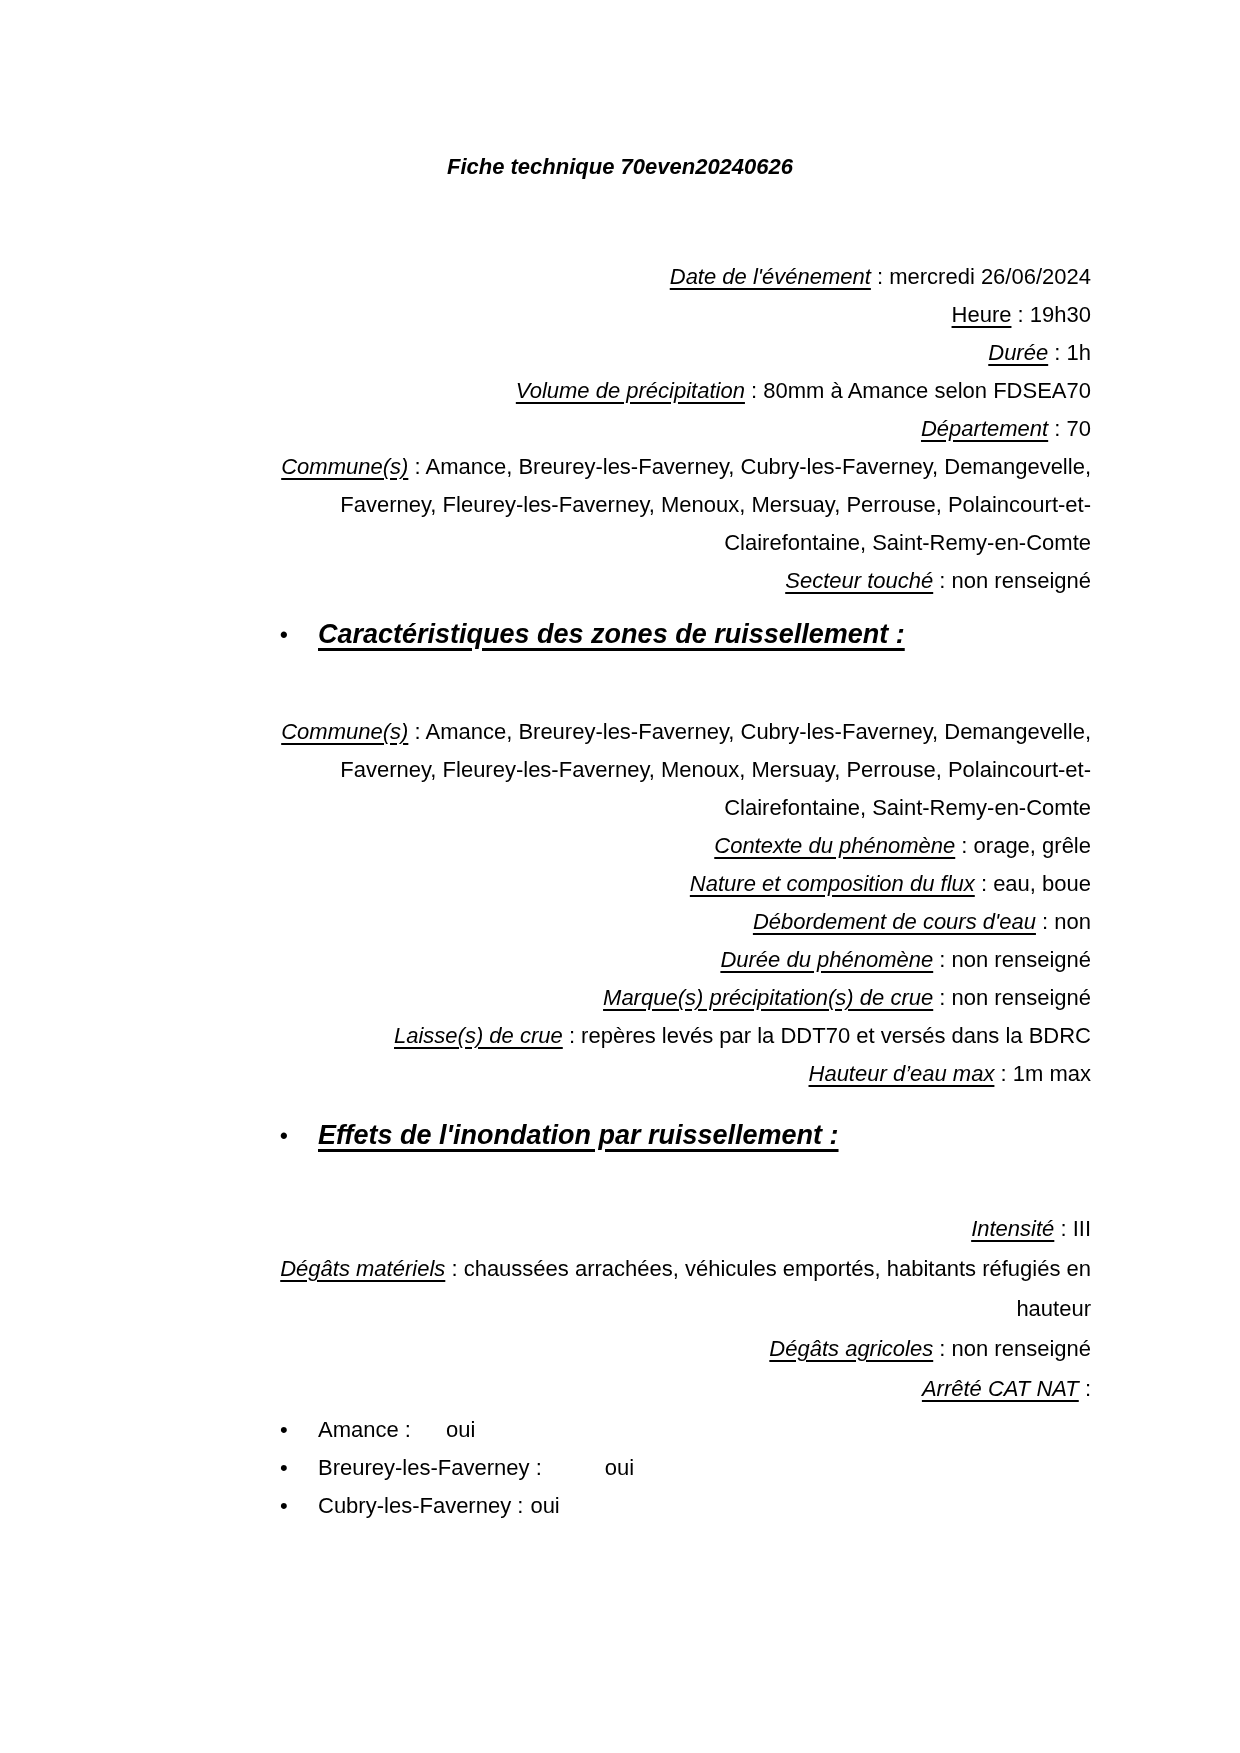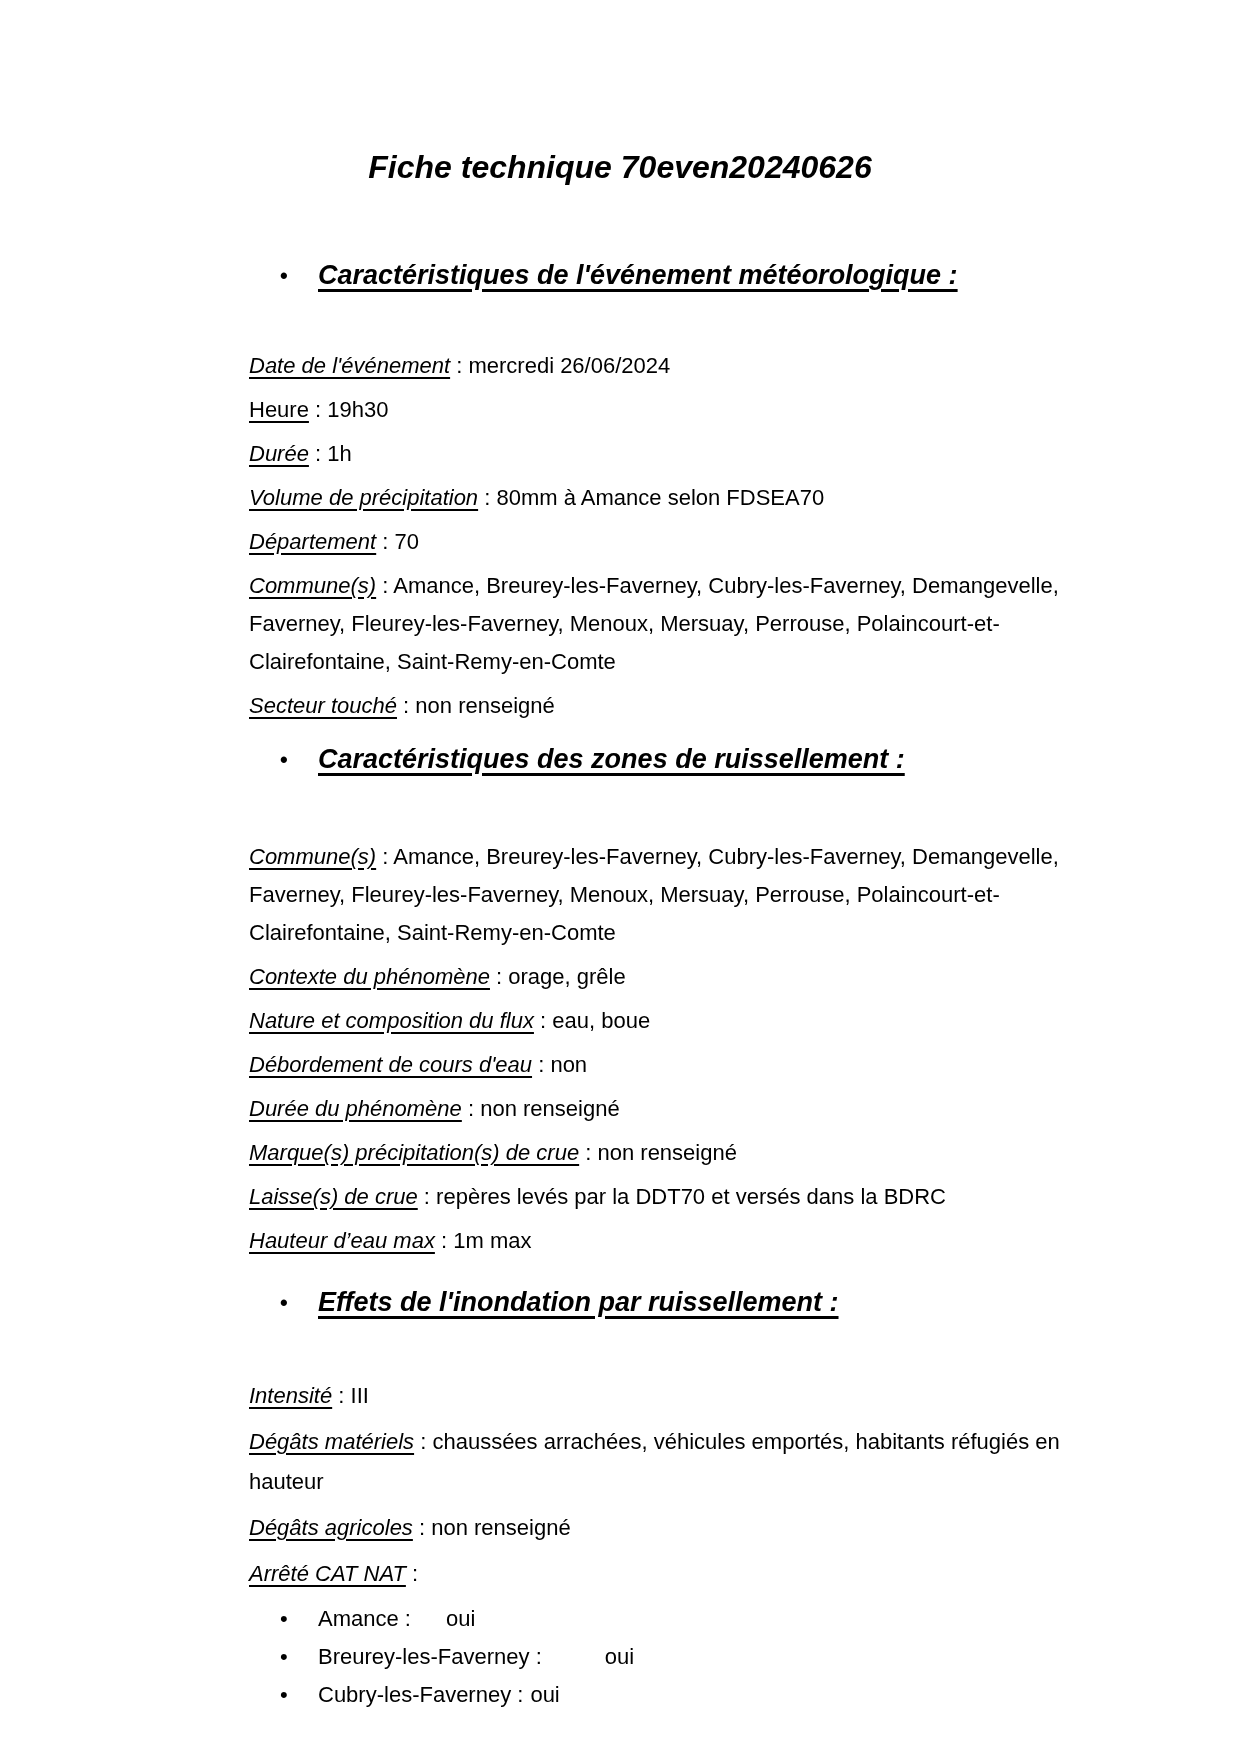--- a/index.html
+++ b/index.html
@@ -5,38 +5,38 @@
   html,body{margin:0;padding:0;background:#888;}
   .page{
     width:1240px;height:1753px;background:#ffffff;color:#000000;
     font-family:"Liberation Sans",sans-serif;
     box-sizing:border-box;padding-top:148px;margin:0 auto;
     overflow:hidden;
   }
   h1.title{
     margin:0 0 72px 0;
     font-style:italic;font-weight:bold;
-    font-size:32px;line-height:38px;
+    font-size:22px;line-height:38px;
     text-align:center;letter-spacing:0px;
   }
   .heading-row{
     margin-left:280px;
     font-style:italic;font-weight:bold;
     font-size:27px;line-height:34px;
   }
   .hbullet{
     display:inline-block;width:38px;
     font-style:normal;font-size:22px;vertical-align:1px;
   }
   .htext{text-decoration:underline;text-underline-offset:5px;text-decoration-thickness:3px;}
   .fields{
     margin-left:243px;margin-right:0;max-width:848px;
     font-size:22px;line-height:38px;
   }
-  .fields p{margin:6px;}
+  .fields p{margin:0;text-align:right;}
   .lbl{font-style:italic;text-decoration:underline;text-underline-offset:4px;}
   .lbl.upright{font-style:normal;text-decoration:underline;}
   .sec0 .fields{margin-top:54px;}
   .sec1{margin-top:17px;}
   .sec1 .fields{margin-top:61px;}
   .sec2{margin-top:25px;}
   .sec2 .fields{margin-top:56px;line-height:40px;}
   ul.catnat{
     list-style:none;margin:2px 8px 0 280px;padding:0;
     font-size:22px;line-height:38px;
@@ -48,23 +48,20 @@
   ul.catnat li:nth-child(3) .lival{margin-left:7px;}
 </style>
 </head>
 <body>
 
 <div class="page">
 
   <h1 class="title">Fiche technique 70even20240626</h1>
 
   <section class="sec0">
-    <div class="heading-row">
-      <span class="hbullet">•</span><span class="htext">Caractéristiques de l'événement météorologique :</span>
-    </div>
     <div class="fields">
       <p><span class="lbl">Date de l'événement</span><span> : </span><span>mercredi 26/06/2024</span></p>
       <p><span class="lbl upright">Heure</span><span> : </span><span>19h30</span></p>
       <p><span class="lbl">Durée</span><span> : </span><span>1h</span></p>
       <p><span class="lbl">Volume de précipitation</span><span> : </span><span>80mm à Amance selon FDSEA70</span></p>
       <p><span class="lbl">Département</span><span> : </span><span>70</span></p>
       <p><span class="lbl">Commune(s)</span><span> : </span><span>Amance, Breurey-les-Faverney, Cubry-les-Faverney, Demangevelle, Faverney, Fleurey-les-Faverney, Menoux, Mersuay, Perrouse, Polaincourt-et-Clairefontaine, Saint-Remy-en-Comte</span></p>
       <p><span class="lbl">Secteur touché</span><span> : </span><span>non renseigné</span></p>
     </div>
   </section>

